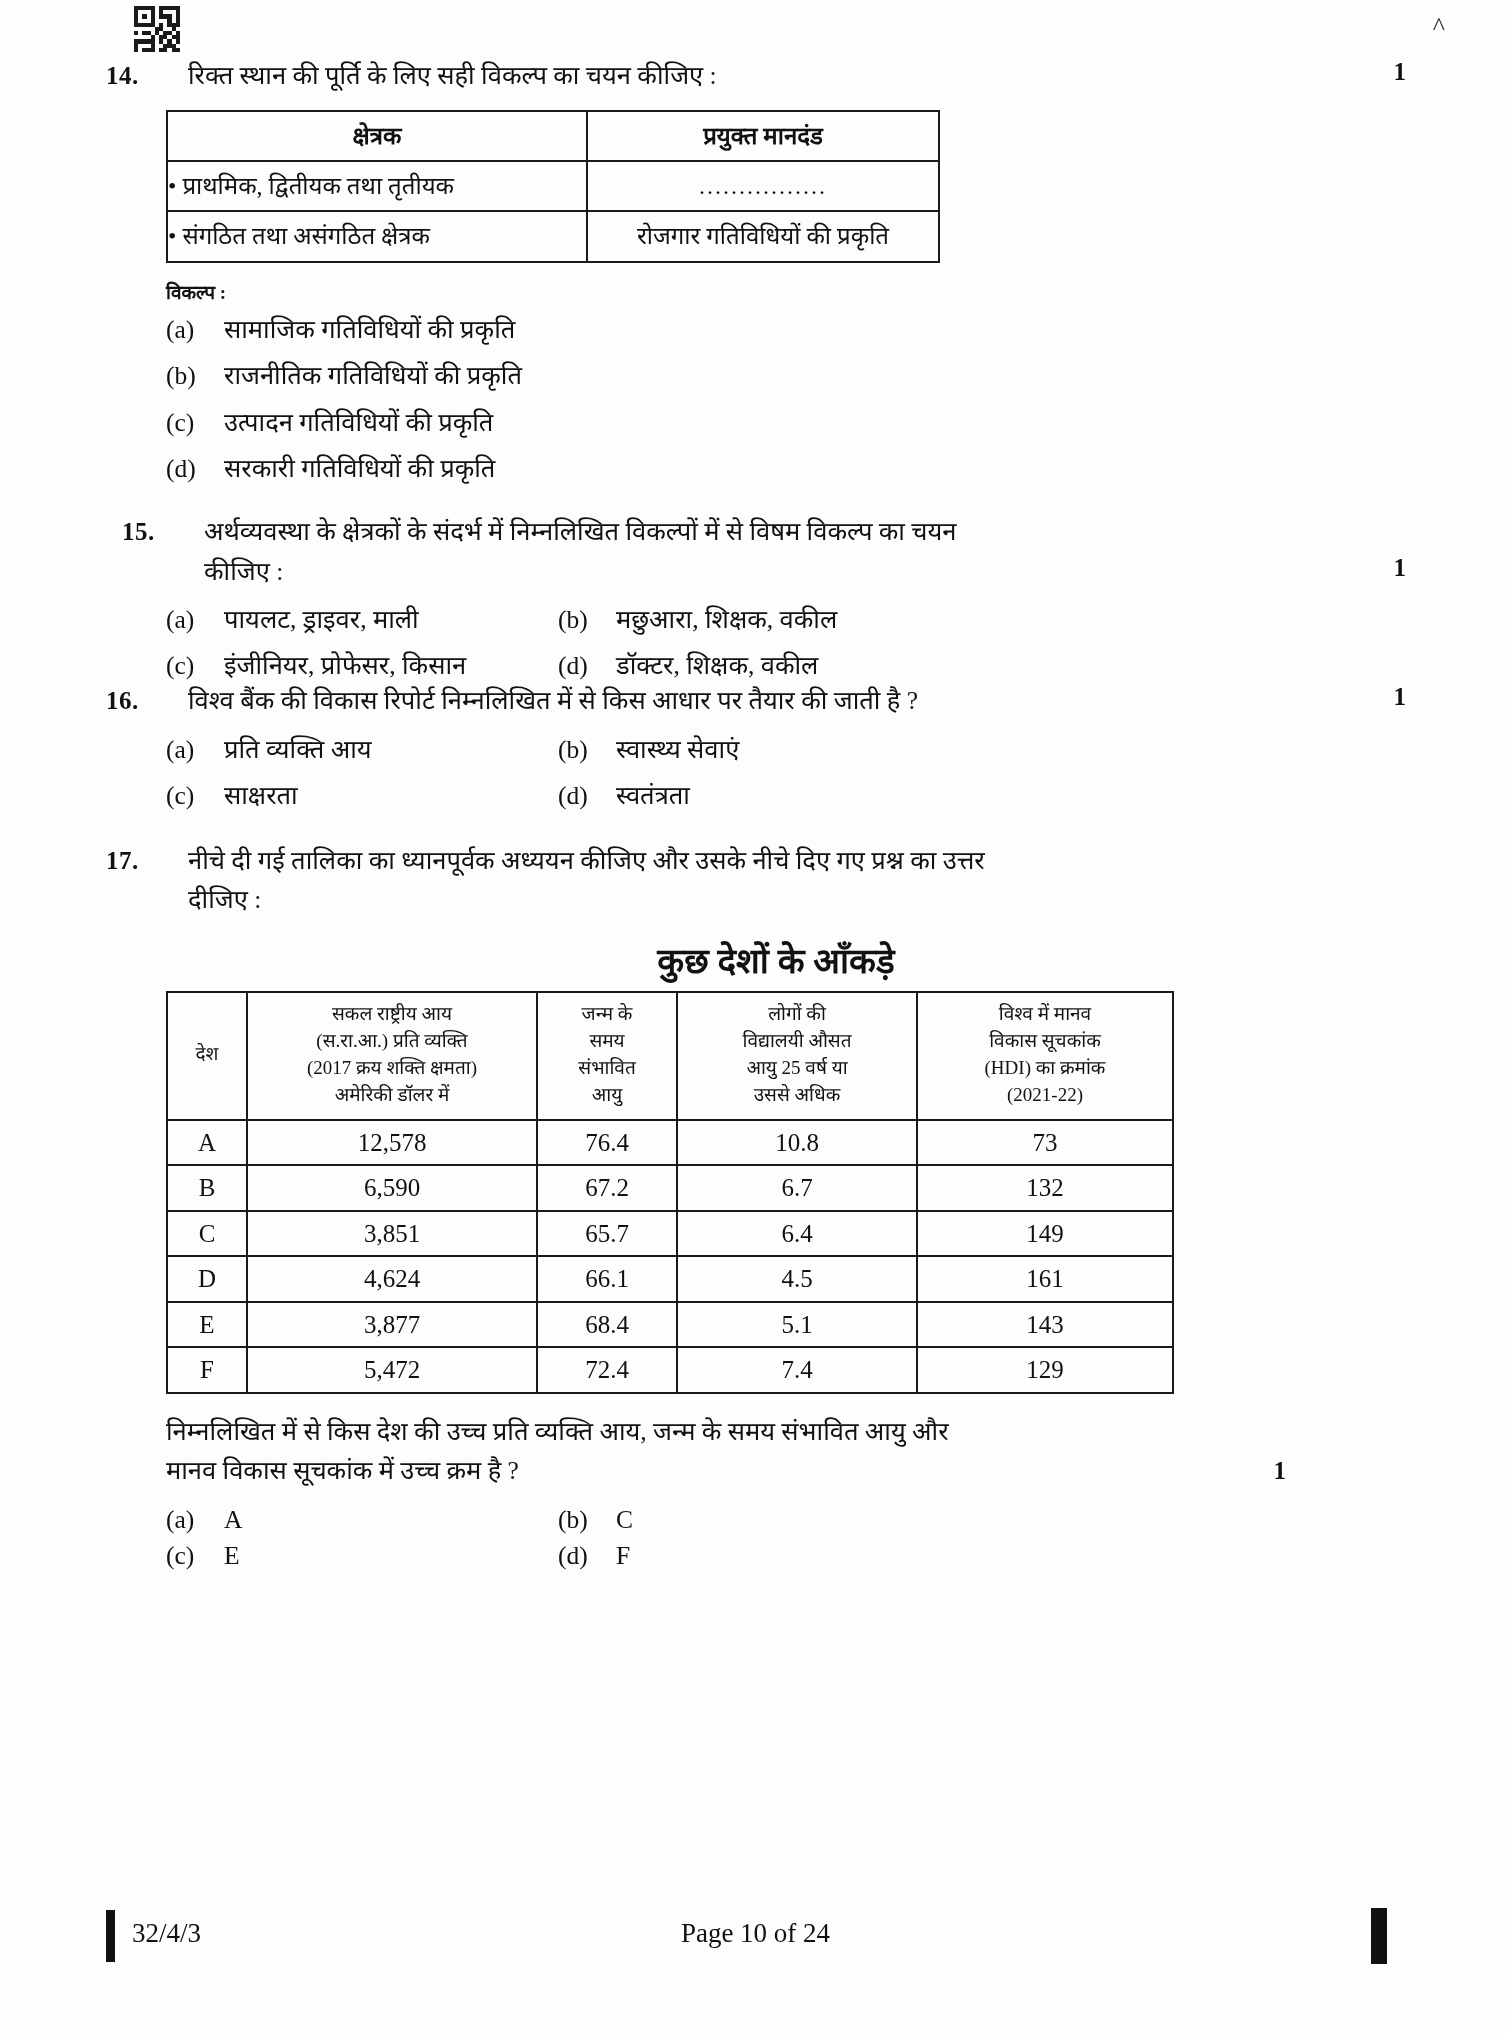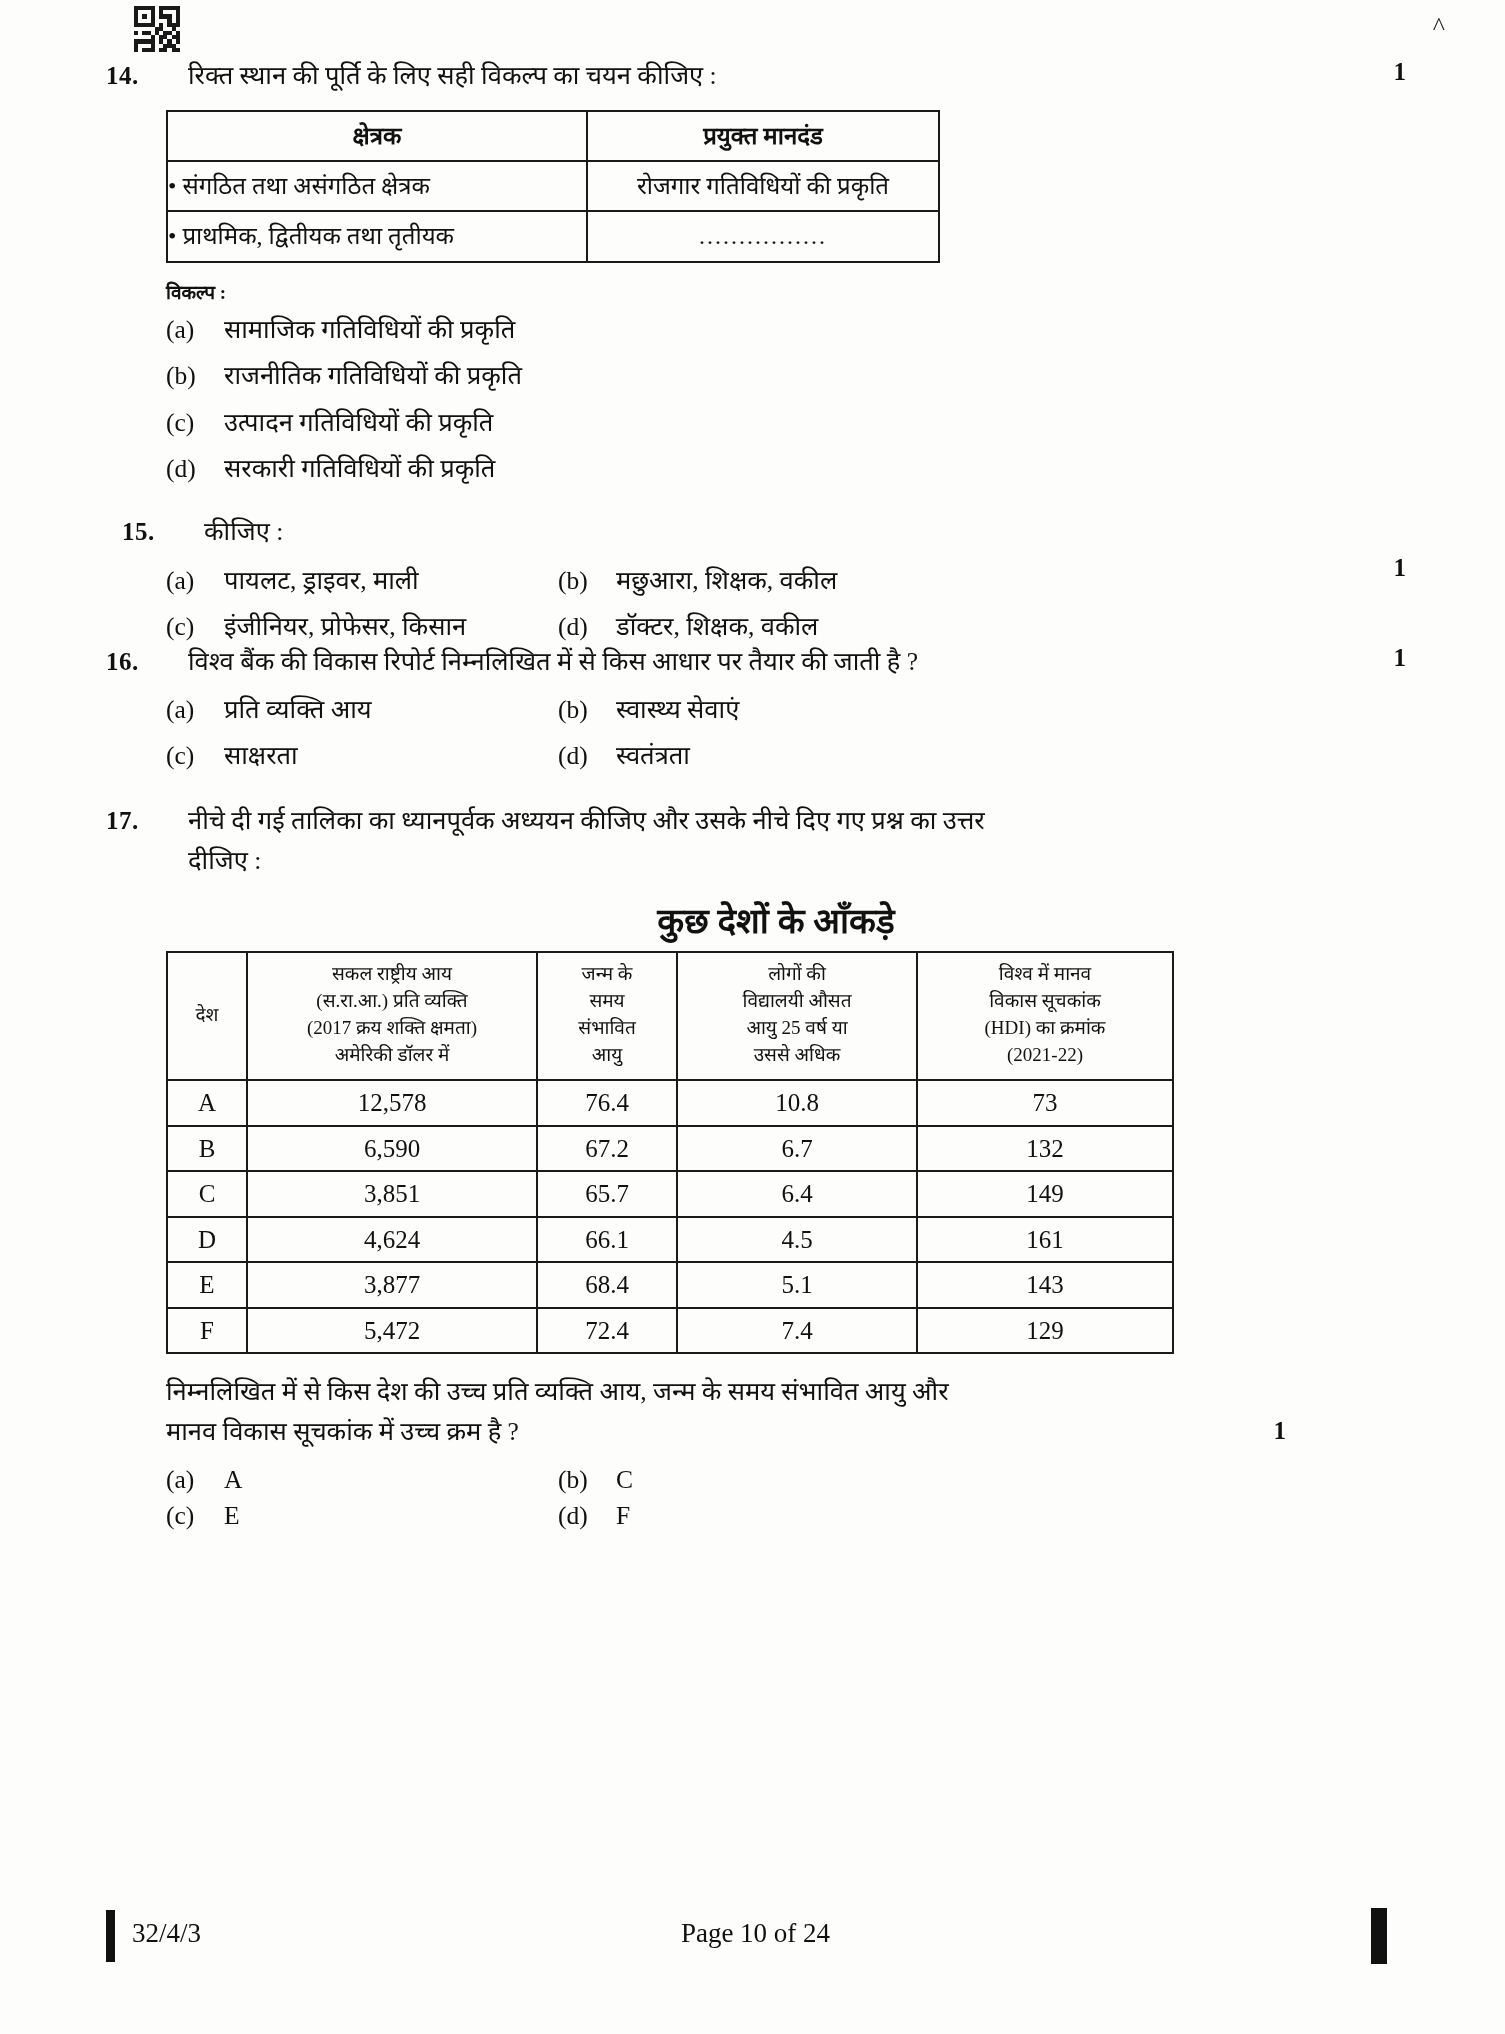--- a/index.html
+++ b/index.html
@@ -387,26 +387,26 @@
       <colgroup>
           <col class="c1">
           <col class="c2">
         </colgroup>
       <tbody>
         <tr>
           <th>क्षेत्रक</th>
           <th>प्रयुक्त मानदंड</th>
         </tr>
         <tr>
+          <td class="lbl">• प्राथमिक, द्वितीयक तथा तृतीयक</td>
+          <td class="val dots">................</td>
+        </tr>
+        <tr>
           <td class="lbl">• संगठित तथा असंगठित क्षेत्रक</td>
           <td class="val">रोजगार गतिविधियों की प्रकृति</td>
-        </tr>
-        <tr>
-          <td class="lbl">• प्राथमिक, द्वितीयक तथा तृतीयक</td>
-          <td class="val dots">................</td>
         </tr>
       </tbody>
     </table>
 
     <div class="vikalp">विकल्प :</div>
 
     <div class="opts">
       <div class="opt-line">
         <span class="opt-key">(a)</span>
         <span class="opt-txt">सामाजिक गतिविधियों की प्रकृति</span>
@@ -421,20 +421,21 @@
       </div>
       <div class="opt-line">
         <span class="opt-key">(d)</span>
         <span class="opt-txt">सरकारी गतिविधियों की प्रकृति</span>
       </div>
     </div>
 
     <div class="qrow" style="margin-top:26px;margin-left:16px;">
       <div class="qnum">15.</div>
       <div class="qbody">
+        <div class="hindi">अर्थव्यवस्था के क्षेत्रकों के संदर्भ में निम्नलिखित विकल्पों में से विषम विकल्प का चयन</div>
         <div class="hindi">कीजिए :</div>
       </div>
       <div class="marks" style="top:42px;">1</div>
     </div>
 
     <div class="opts-2col wide">
       <div class="cell">
         <span class="opt-key">(a)</span>
         <span class="opt-txt">पायलट, ड्राइवर, माली</span>
       </div>

